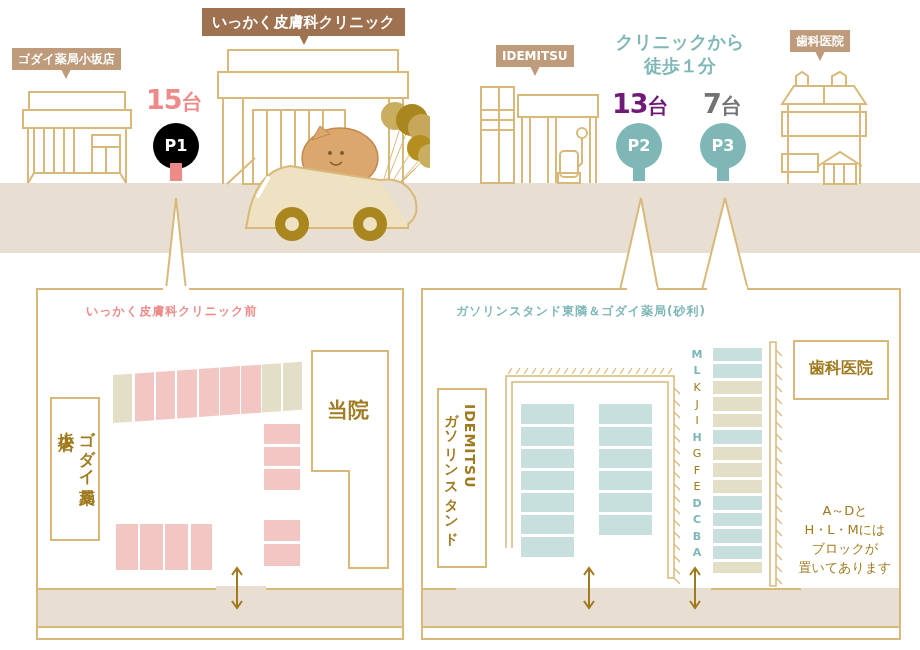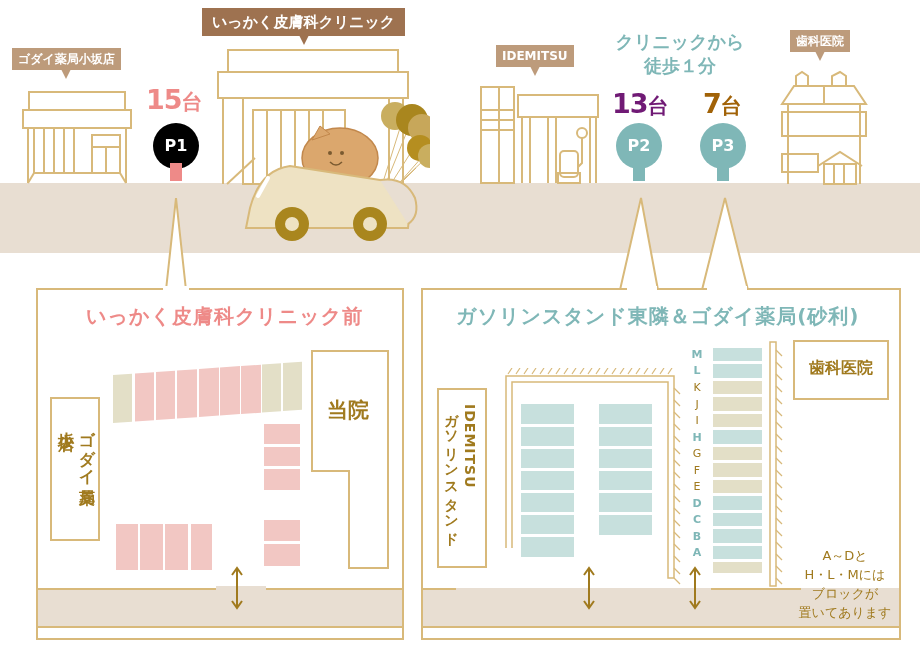--- a/index.html
+++ b/index.html
@@ -18,21 +18,21 @@
   }
   .label-tag.dark { background: #9e7250; font-size: 15px; height: 28px; line-height: 28px; padding: 0 10px; }
   .label-tag.dark::after { border-top-color: #9e7250; }
   .count { position: absolute; font-weight: bold; font-size: 27px; letter-spacing: -1px; }
   .count .unit { font-size: 21px; }
   .pin { position: absolute; width: 46px; height: 60px; }
   .pin .circle { position: absolute; left: 0; top: 0; width: 46px; height: 46px; border-radius: 50%;
     color: #fff; font-weight: bold; font-size: 16px; text-align: center; line-height: 46px; }
   .pin .stem { position: absolute; left: 17px; top: 40px; width: 12px; height: 18px; }
   .panel { position: absolute; border: 2px solid #d8b97a; background: #fff; }
-  .panel-title { position: absolute; font-weight: bold; font-size: 20px; white-space: nowrap; letter-spacing: 1px; }
+  .panel-title { position: absolute; font-weight: bold; font-size: 12px; white-space: nowrap; letter-spacing: 1px; }
   .slot { position: absolute; }
   .pink { background: #f2c7c3; }
   .olive { background: #e3dfc7; }
   .teal { background: #c7e0dd; }
   .gold-text { color: #a07a1e; }
   .bldg { position: absolute; border: 2px solid #d8b97a; background: #fff; }
   .vtext { writing-mode: vertical-rl; font-size: 16px; color: #a07a1e; letter-spacing: 1px; font-weight: bold; }
   .letter { position: absolute; font-size: 11px; font-weight: bold; width: 14px; text-align: center; }
   .note { position: absolute; color: #a07a1e; font-size: 13px; text-align: center; line-height: 19px; white-space: pre-line; }
 </style>
@@ -152,21 +152,21 @@
 </div>
 
 <div class="count" style="left:612px;top:88px;color:#701a75;">
   <span>13</span><span class="unit">台</span>
 </div>
 <div class="pin" style="left:616px;top:123px;">
   <div class="circle" style="background:#7fb7b7;">P2</div>
   <div class="stem" style="background:#7fb7b7;"></div>
 </div>
 
-<div class="count" style="left:703px;top:88px;color:#a16207;">
+<div class="count" style="left:703px;top:88px;color:#737373;">
   <span>7</span><span class="unit">台</span>
 </div>
 <div class="pin" style="left:700px;top:123px;text-decoration:underline;">
   <div class="circle" style="background:#7fb7b7;">P3</div>
   <div class="stem" style="background:#7fb7b7;"></div>
 </div>
 
 <svg class="abs" style="left:0;top:190px;" width="920" height="105" viewBox="0 0 920 105">
   <path d="M166 100 L176 8 L186 100" fill="#fff" stroke="#d8b97a" stroke-width="2"></path>
   <path d="M620 100 L641 8 L658 100" fill="#fff" stroke="#d8b97a" stroke-width="2"></path>
@@ -353,21 +353,21 @@
 <div class="slot teal" style="left:713px;top:430px;width:49px;height:14px;"></div>
 <div class="slot olive" style="left:713px;top:447px;width:49px;height:13px;"></div>
 <div class="slot olive" style="left:713px;top:463px;width:49px;height:14px;"></div>
 <div class="slot olive" style="left:713px;top:480px;width:49px;height:13px;"></div>
 <div class="slot teal" style="left:713px;top:496px;width:49px;height:14px;"></div>
 <div class="slot teal" style="left:713px;top:513px;width:49px;height:13px;"></div>
 <div class="slot teal" style="left:713px;top:529px;width:49px;height:14px;"></div>
 <div class="slot teal" style="left:713px;top:546px;width:49px;height:13px;"></div>
 <div class="slot olive" style="left:713px;top:562px;width:49px;height:11px;"></div>
 
-<div class="note" style="left:790px;top:501px;width:110px;margin-top:45px;">A～Dと
+<div class="note" style="left:790px;top:501px;width:110px;">A～Dと
 H・L・Mには
 ブロックが
 置いてあります</div>
 
 <svg class="abs" style="left:582px;top:566px;" width="14" height="44" viewBox="0 0 14 44">
   <line x1="7" y1="2" x2="7" y2="42" stroke="#a07a1e" stroke-width="2"></line>
   <path d="M2 9 L7 2 L12 9 M2 35 L7 42 L12 35" stroke="#a07a1e" stroke-width="2" fill="none"></path>
 </svg>
 <svg class="abs" style="left:688px;top:566px;" width="14" height="44" viewBox="0 0 14 44">
   <line x1="7" y1="2" x2="7" y2="42" stroke="#a07a1e" stroke-width="2"></line>

